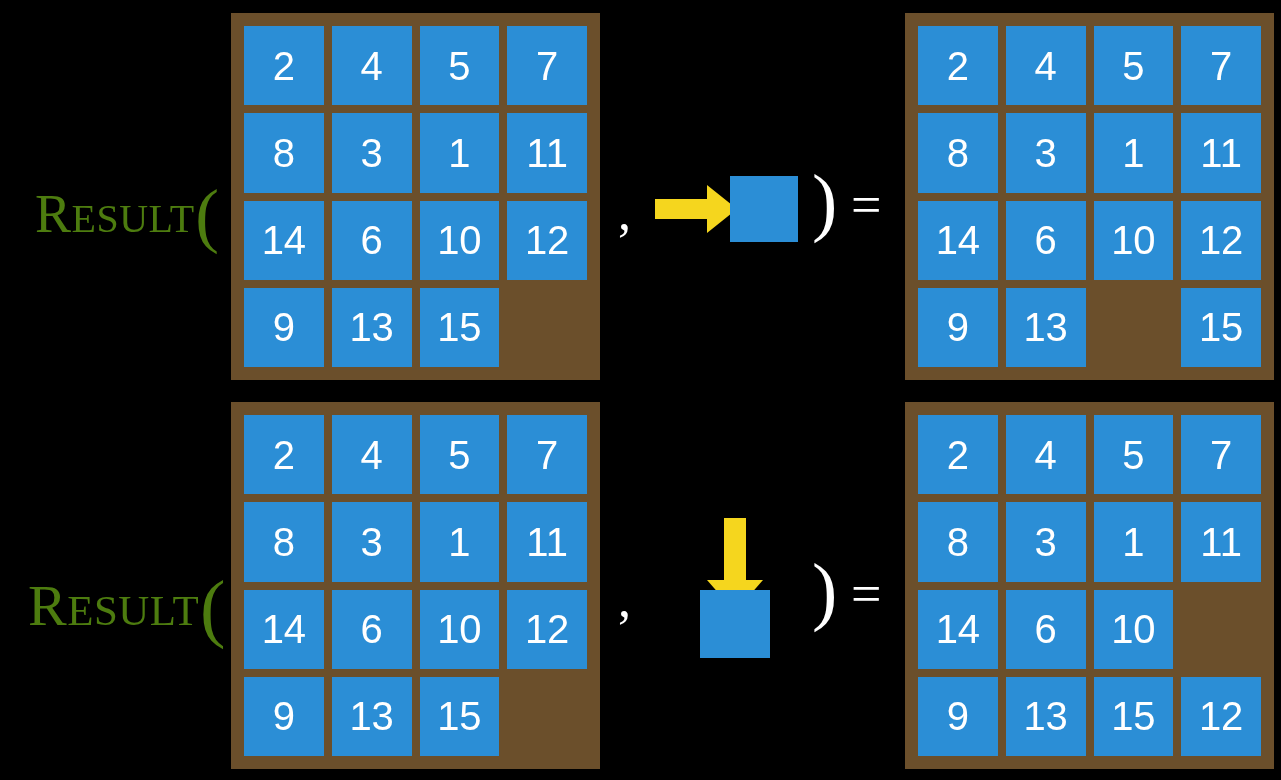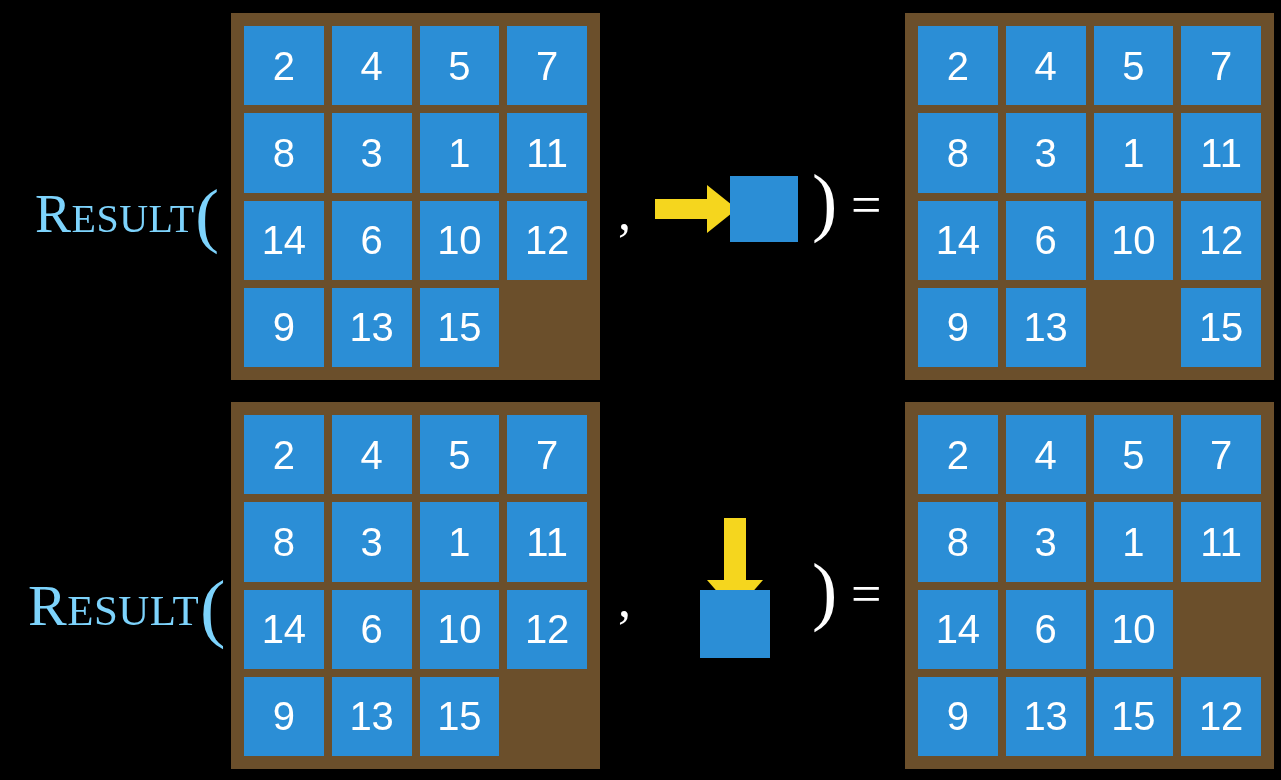--- a/index.html
+++ b/index.html
@@ -16,21 +16,21 @@
   #stage {
     position: relative;
     width: 1281px;
     height: 780px;
     background: #000000;
   }
 
   
   .result-label {
     position: absolute;
-    color: #7dd3fc;
+    color: #4d7c0f;
     font-family: "Liberation Serif", "DejaVu Serif", serif;
     font-weight: normal;
     white-space: nowrap;
     letter-spacing: 0.5px;
     line-height: 1;
   }
   .result-label .cap-first {
     font-size: 1em;
   }
   .result-label .cap-rest {

